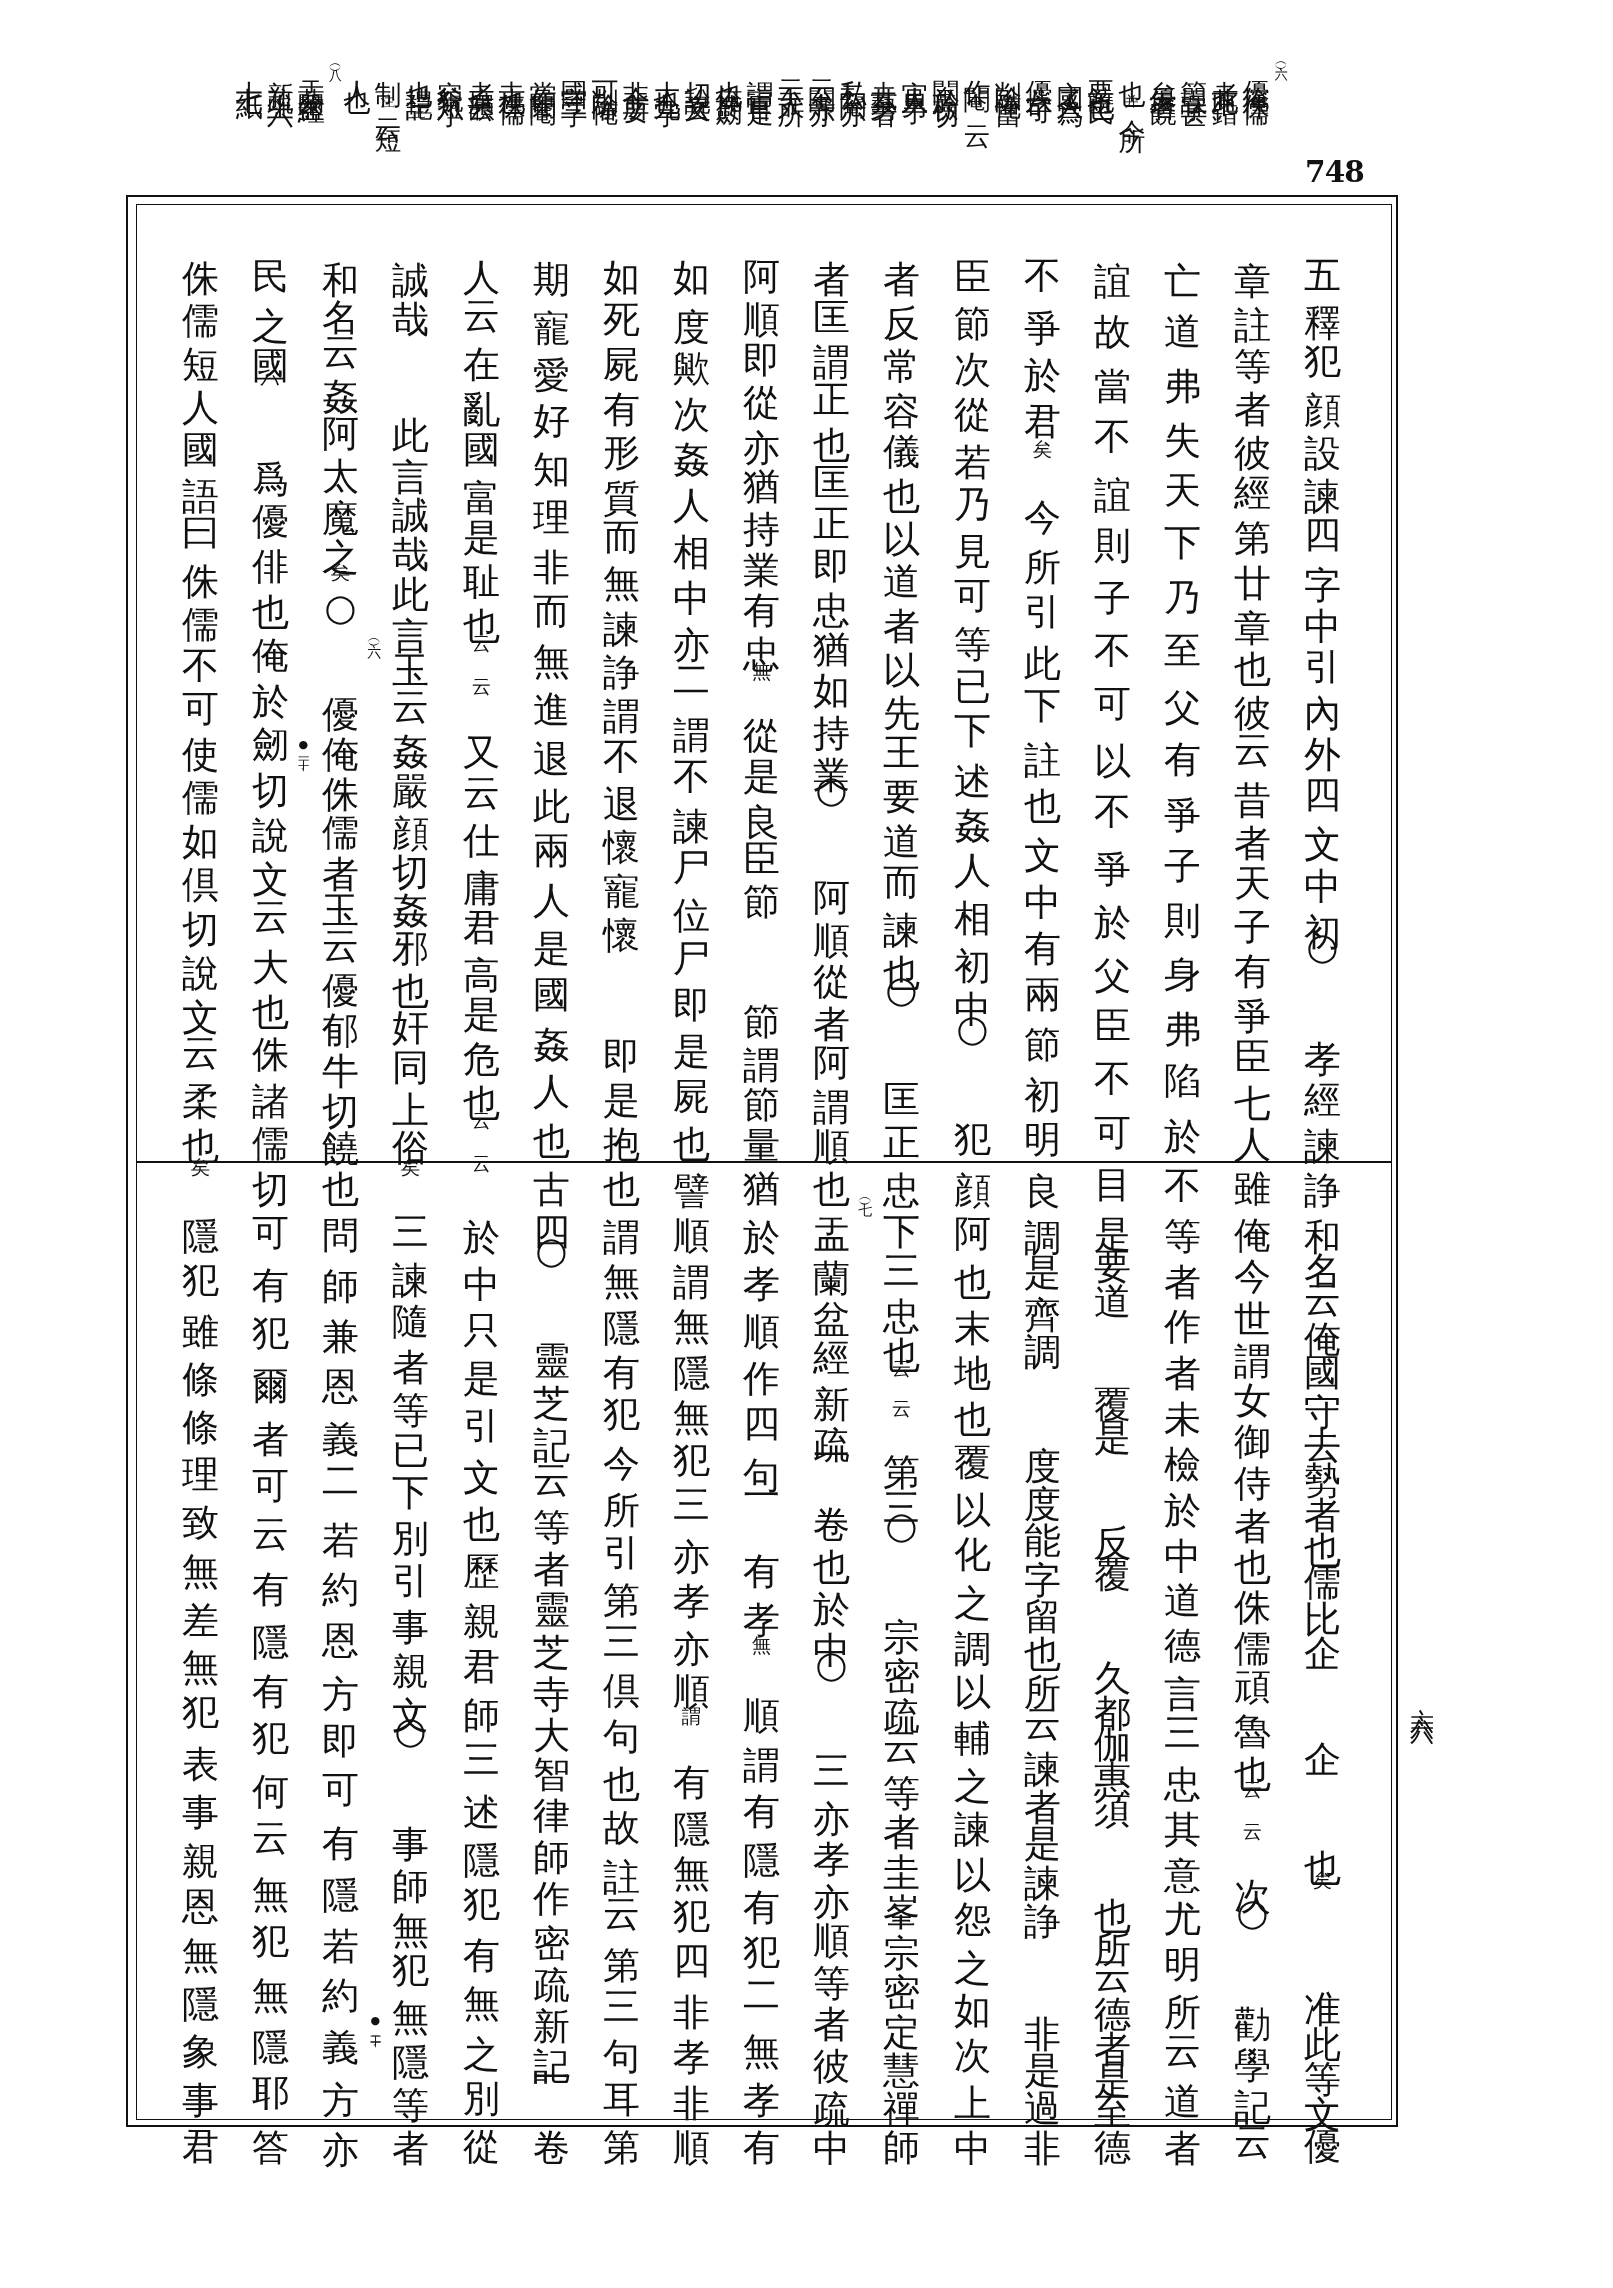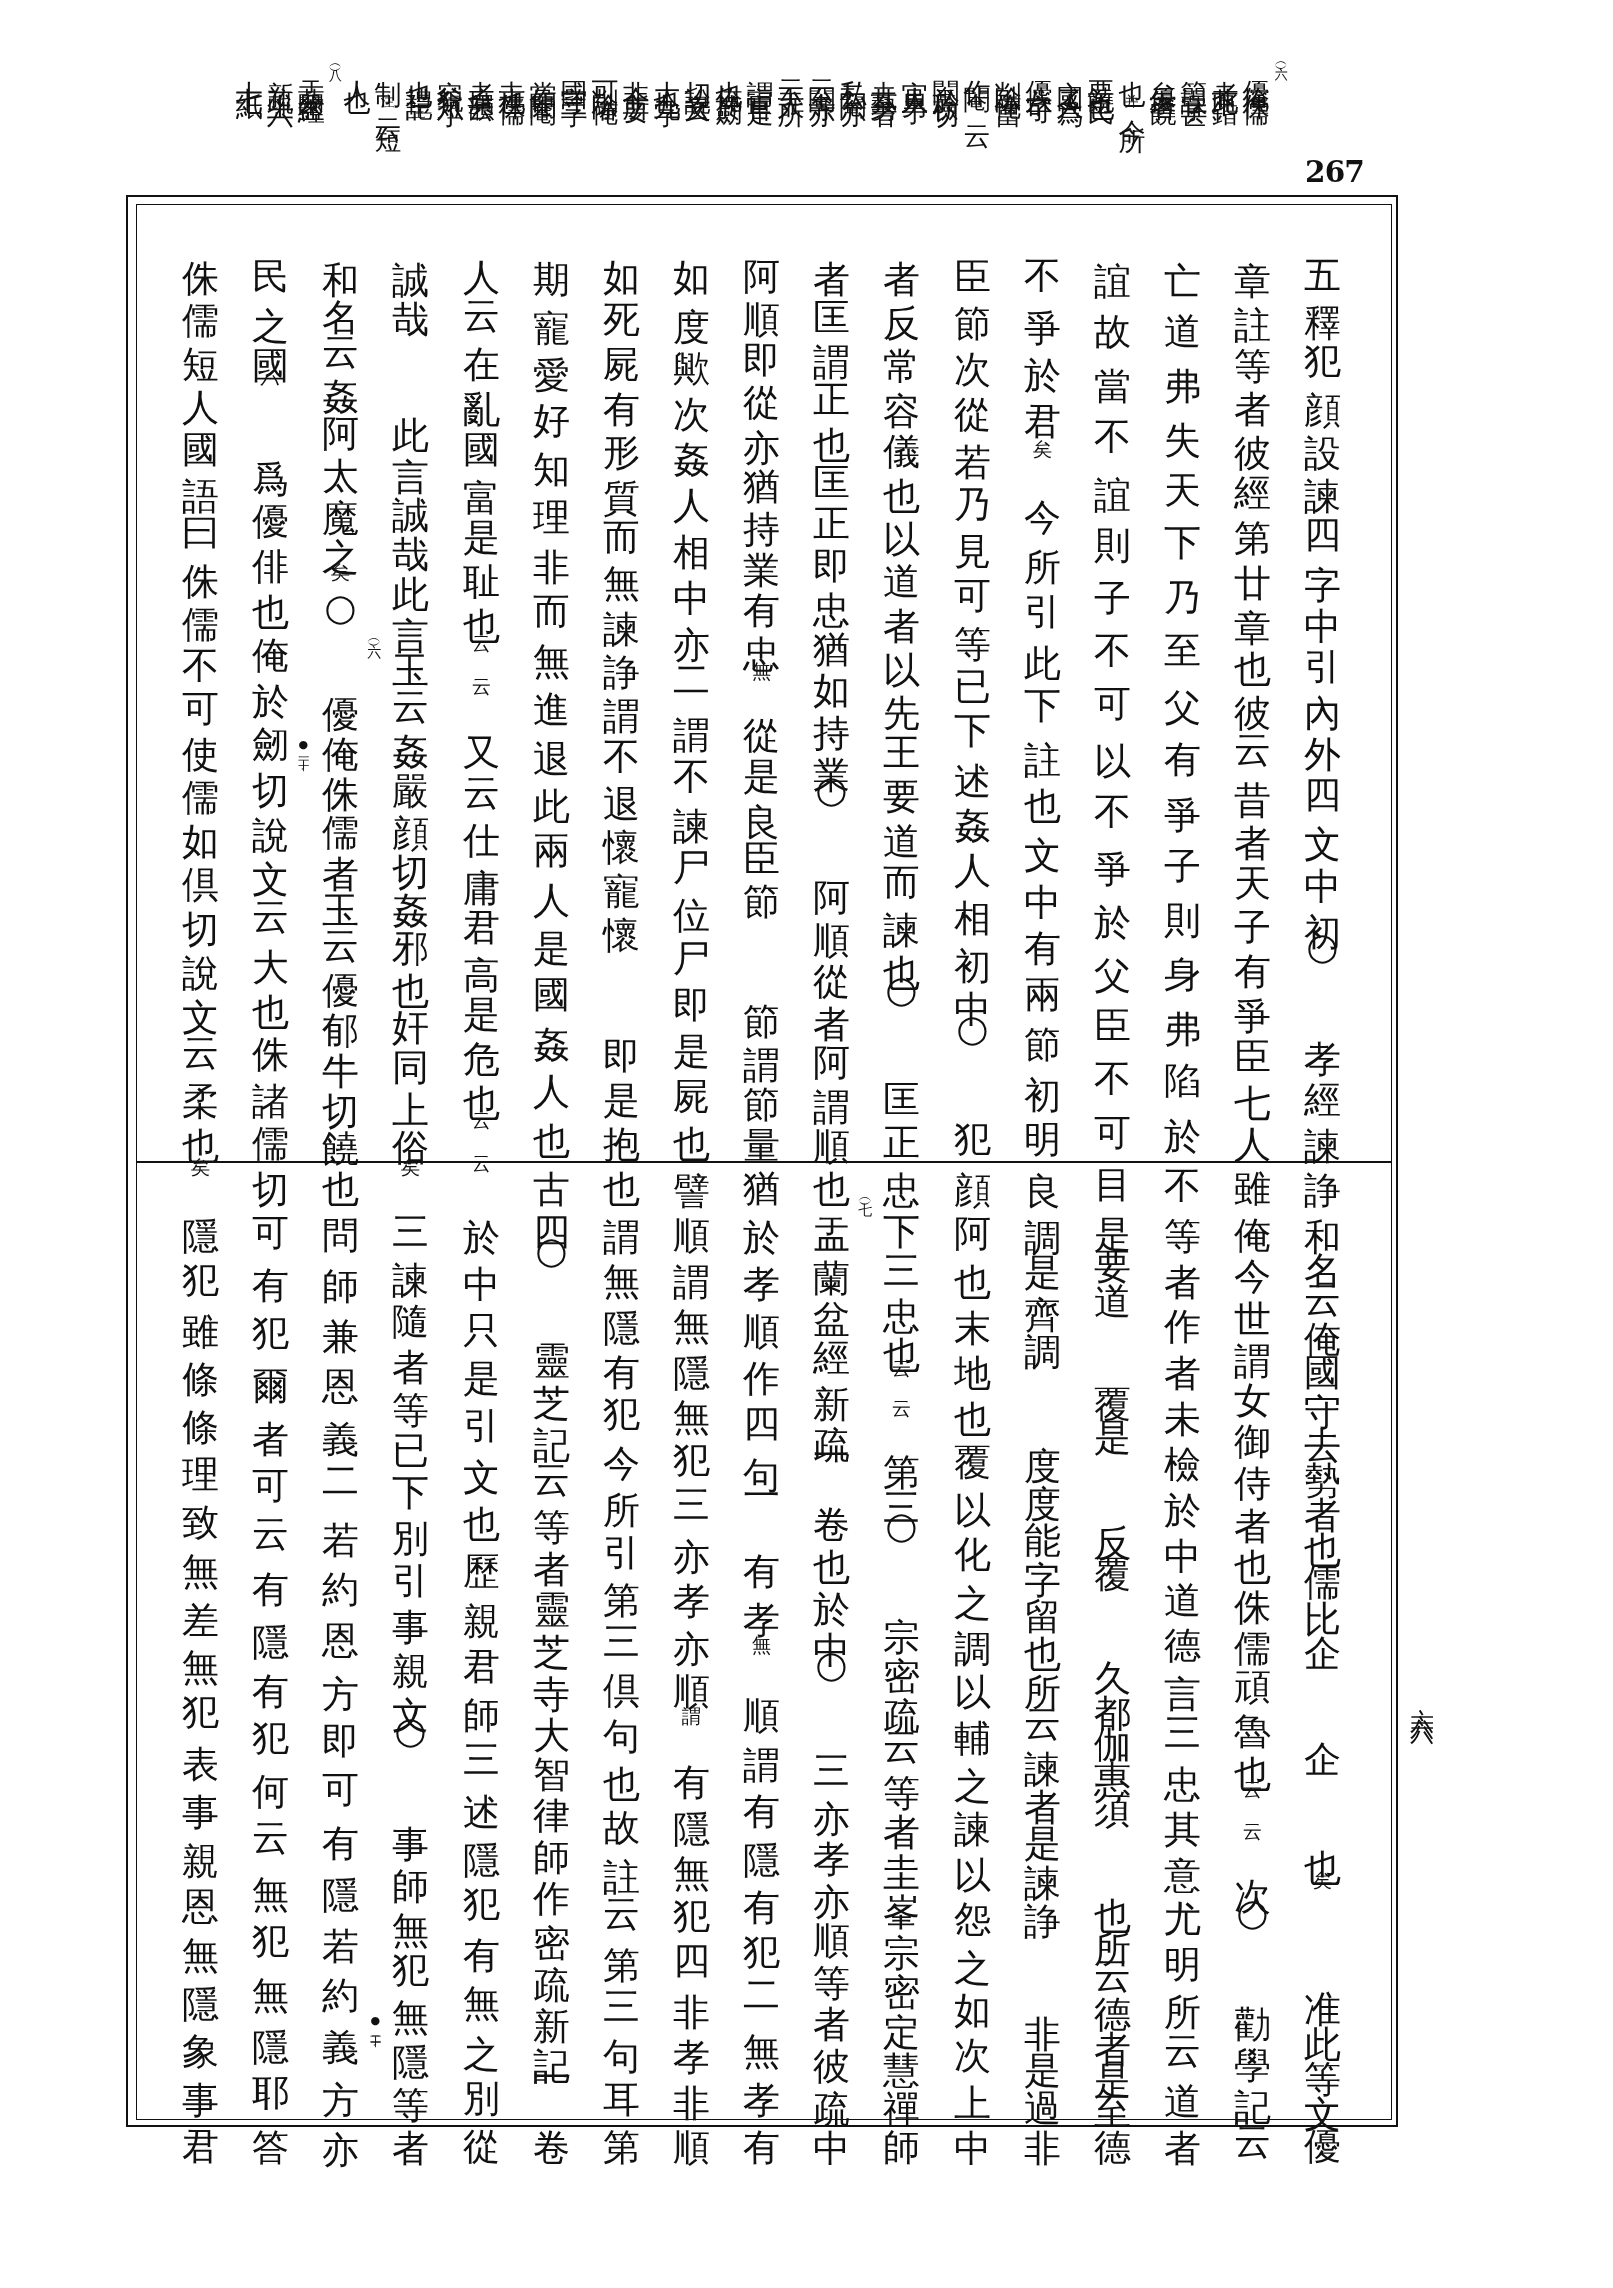--- a/index.html
+++ b/index.html
@@ -107,21 +107,21 @@
   <div class="hcol">容貌短小</div>
   <div class="hcol">也禮記<span class="sm">王</span></div>
   <div class="hcol">制<span class="sm">注</span>云短</div>
   <div class="hcol">人也</div>
   <div class="hmark">（八）</div>
   <div class="hcol">盂蘭盆經</div>
   <div class="hcol">新疏上六</div>
   <div class="hcol">十七紙</div>
 </div>
 
-<div class="pnum">267</div>
+<div class="pnum">748</div>
 
 <div class="frame-outer"></div>
 <div class="frame-inner"></div>
 <div class="divider"></div>
 
 <div class="col upper" style="left:1290px">五釋犯顔設諫四字中引內外四文中初○孝經諫諍</div>
 <div class="col upper" style="left:1220px">章註等者彼經第廿章也彼云昔者天子有爭臣七人雖</div>
 <div class="col upper" style="left:1150px">亡道弗失天下乃至父有爭子則身弗陷於不</div>
 <div class="col upper" style="left:1080px">誼故當不誼則子不可以不爭於父臣不可目</div>
 <div class="col upper" style="left:1010px">不爭於君<span class="sm">矣</span>今所引此下註也文中有兩節初明良</div>

